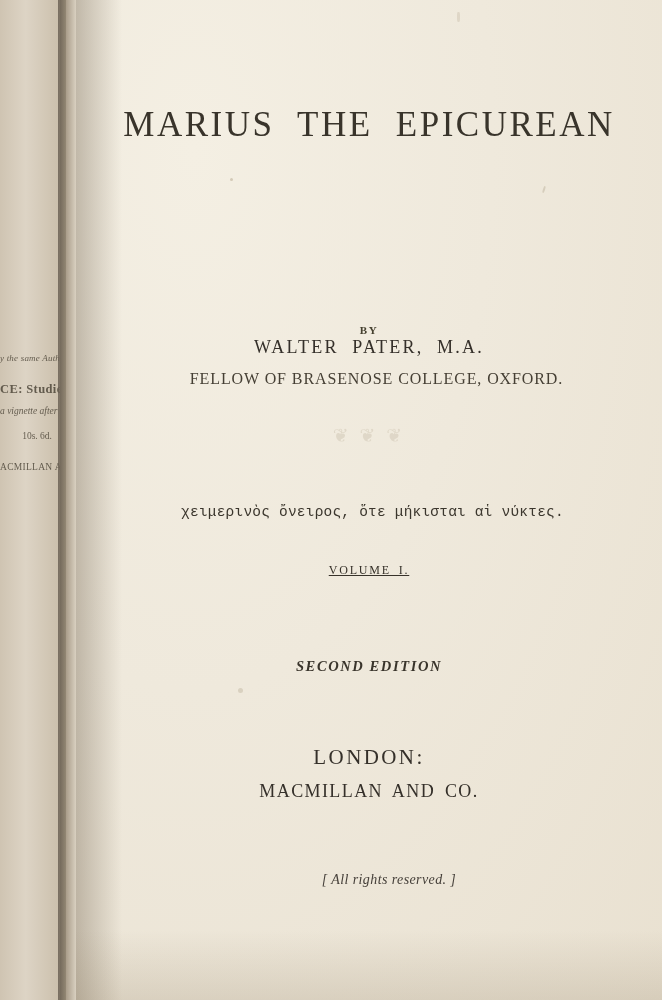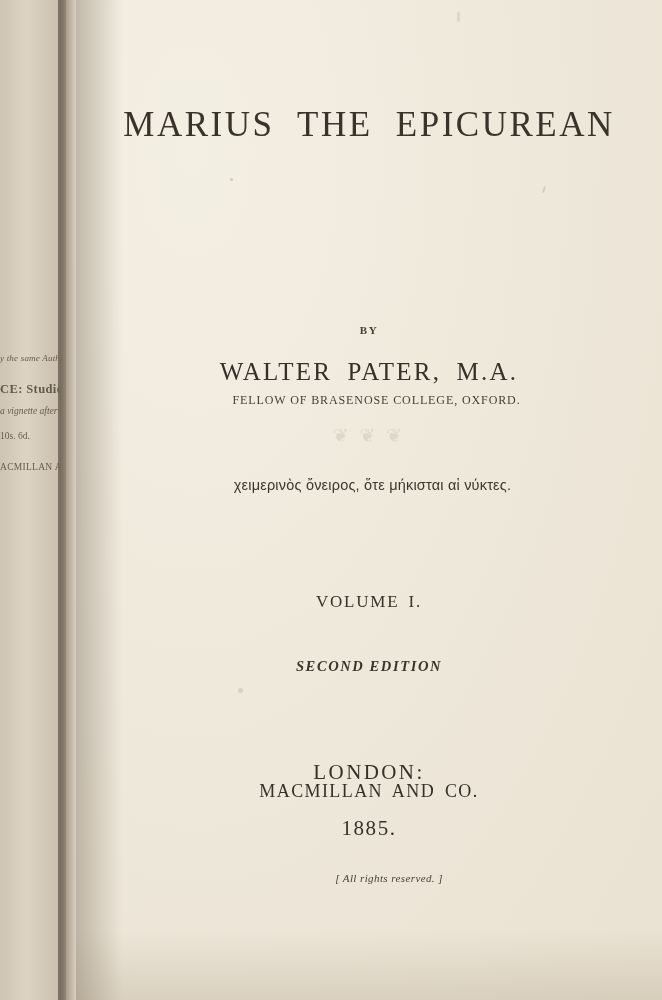--- a/index.html
+++ b/index.html
@@ -94,21 +94,21 @@
   .ad-line {
     display: block;
     padding-right: 3px;
     white-space: nowrap;
     overflow: hidden;
     line-height: 1.55;
   }
   .ad-l1 { font-size: 9px; font-style: italic; letter-spacing: .2px; }
   .ad-l2 { font-size: 12.5px; font-weight: 700; letter-spacing: .4px; margin-top: 14px; }
   .ad-l3 { font-size: 9.5px; font-style: italic; margin-top: 5px; }
-  .ad-l4 { font-size: 9.5px; margin-top: 10px; text-align: left; padding-right: 10px;}
+  .ad-l4 { font-size: 9.5px; margin-top: 10px; text-align: right; padding-right: 10px;}
   .ad-l5 { font-size: 9.5px; font-variant: small-caps; letter-spacing: .3px; margin-top: 16px; }
 
   
   .tp {
     position: absolute;
     left: 0;
     right: 0;
     text-align: center;
     color: #2e2b24;
   }
@@ -127,90 +127,90 @@
     color: #3a352c;
   }
   .by {
     top: 324px;
     font-size: 11px;
     letter-spacing: 1.6px;
     color: #45402f;
     font-weight: bold;
   }
   .author {
-    top: 358px;
-    font-size: 25px;
+    top: 337px;
+    font-size: 18px;
     letter-spacing: 2.2px;
     word-spacing: 7px;
     color: #35302a;
   }
   .affil {
-    top: 393px;
-    font-size: 12px;
+    top: 370px;
+    font-size: 16px;
     letter-spacing: .9px;
     color: #453f34;
     margin-left: 15px;
   }
   .ornament {
     position: absolute;
     left: 0; right: 0;
     top: 424px;
     text-align: center;
     font-size: 19px;
     letter-spacing: 3px;
     color: #ded6c6;
     opacity: .9;
   }
   .greek {
-    top: 477px;
+    top: 504px;
     font-size: 14.5px;
-    font-family: Liberation Sans, sans-serif;
+    font-family: Liberation Mono, monospace;
     letter-spacing: .2px;
     color: #3b362d;
     padding-left: 7px;
   }
   .volume {
-    top: 592px;
-    font-size: 17px;
+    top: 563px;
+    font-size: 12px;
     letter-spacing: 1.8px;
     word-spacing: 3px;
     color: #37322a;
+    text-decoration: underline;
   }
   .edition {
     top: 658px;
     font-size: 14.5px;
     font-style: italic;
     font-weight: 700;
     letter-spacing: 1.6px;
     color: #3a352c;
     text-align: center;
   }
   .imprint-city {
     top: 745px;
     font-size: 21px;
     letter-spacing: 2.4px;
     color: #35302a;
-    margin-top: 15px;
   }
   .imprint-pub {
     top: 781px;
     font-size: 18px;
     letter-spacing: 1.4px;
     word-spacing: 4px;
     color: #35302a;
   }
   .imprint-year {
     top: 816px;
     font-size: 21px;
     letter-spacing: 1.6px;
     color: #35302a;
   }
   .rights {
     top: 872px;
-    font-size: 11px;
+    font-size: 14px;
     font-style: italic;
     letter-spacing: .4px;
     color: #46403a;
     padding-left: 40px;
   }
 
   
   .mark {
     position: absolute;
     background: #b9ad96;
@@ -245,21 +245,20 @@
     <div class="tp title-main">MARIUS THE EPICUREAN</div>
     <div class="tp by">BY</div>
     <div class="tp author">WALTER PATER, M.A.</div>
     <div class="tp affil">FELLOW OF BRASENOSE COLLEGE, OXFORD.</div>
     <div class="ornament">❦ ❦ ❦</div>
     <div class="tp greek">χειμερινὸς ὄνειρος, ὅτε μήκισται αἱ νύκτες.</div>
     <div class="tp volume">VOLUME I.</div>
     <div class="tp edition">SECOND EDITION</div>
     <div class="tp imprint-city">LONDON:</div>
     <div class="tp imprint-pub">MACMILLAN AND CO.</div>
-    <div class="tp imprint-year">1885.</div>
     <div class="tp rights">[ All rights reserved. ]</div>
 
     <div class="mark m1"></div>
     <div class="mark m2"></div>
     <div class="mark m3"></div>
 
     <div class="mark m5"></div>
   </div>
 
   <div class="page-edge-shade"></div>

